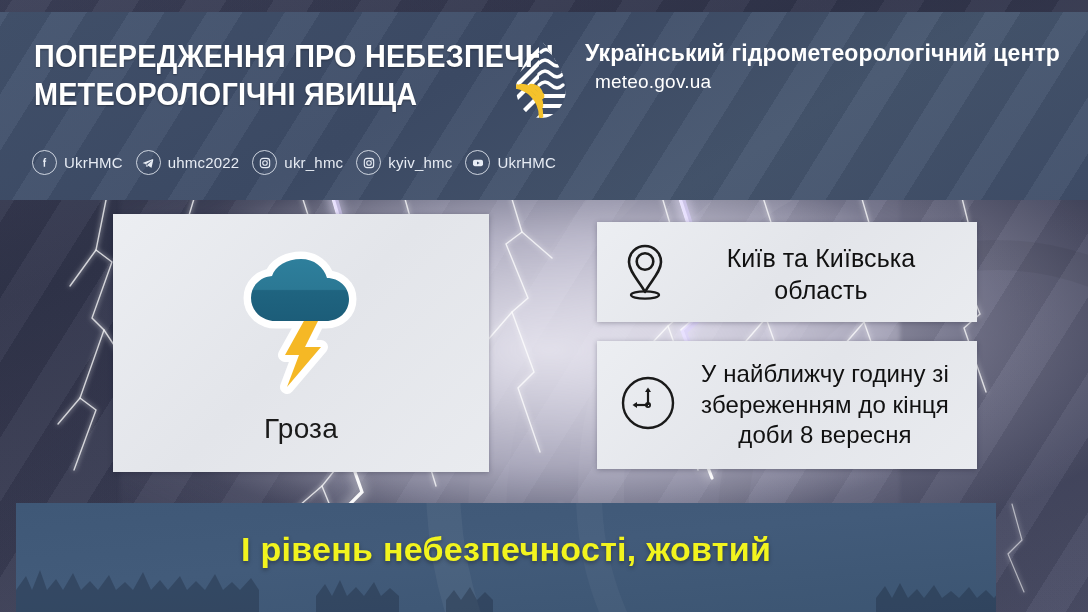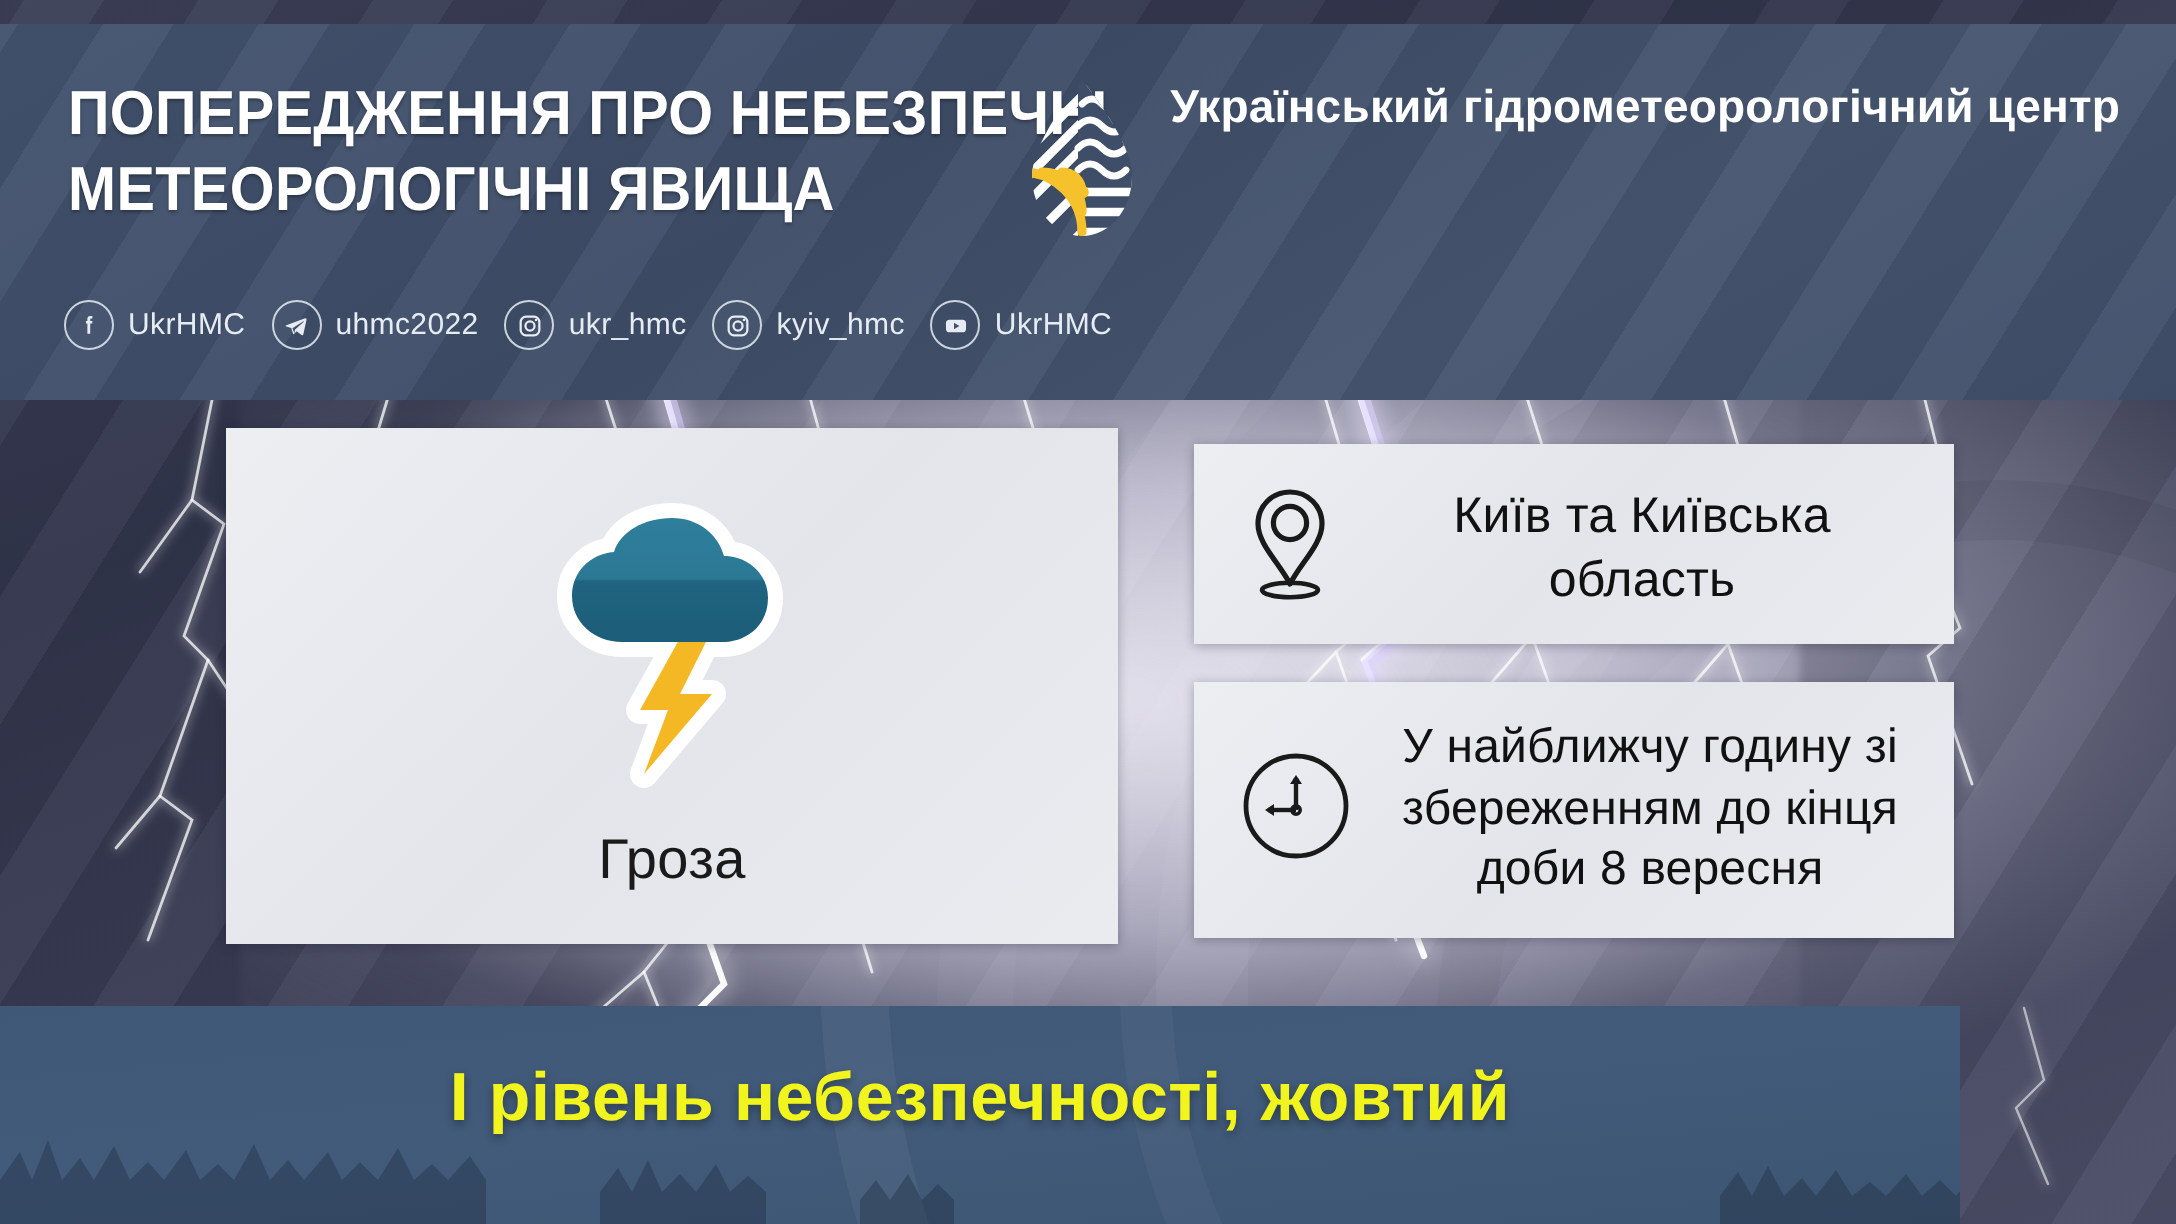--- a/index.html
+++ b/index.html
@@ -115,21 +115,21 @@
     letter-spacing:0.2px;
   }
 
   
   .card {
     position:absolute;
     background:linear-gradient(135deg,#eceef2 0%, #e3e5ea 50%, #e9ebef 100%);
     box-shadow:0 1px 5px rgba(20,20,40,0.30);
   }
   .card-storm {
-    left:113px; top:214px; width:446px; height:258px;
+    left:113px; top:214px; width:376px; height:258px;
     display:flex; flex-direction:column; align-items:center; justify-content:center;
   }
   .storm-icon { margin-top:6px; }
   .storm-label {
     margin-top:14px;
     font-size:28px; color:#1a1a1a; letter-spacing:0.2px;
   }
 
   .card-region {
     left:597px; top:222px; width:380px; height:100px;
@@ -144,21 +144,21 @@
     text-align:center;
     font-size:25px;
     line-height:1.30;
     color:#111111;
     letter-spacing:0.1px;
   }
   .card-time .card-copy { font-size:24px; line-height:1.28; }
 
   
   .footer {
-    position:absolute; left:0; top:503px; width:980px; height:109px;
+    position:absolute; left:16px; top:503px; width:980px; height:109px;
     background:linear-gradient(175deg,#3f5877 0%, #425b7a 45%, #3c5572 100%);
     overflow:hidden;
   }
   .footer-arc {
     position:absolute; border-radius:50%;
     border:34px solid rgba(255,255,255,0.05);
     width:900px; height:900px; right:-330px; top:-470px;
   }
   .footer-arc2 {
     position:absolute; border-radius:50%;
@@ -334,20 +334,21 @@
               <path d="M30 58 a10 10 0 0 0 -10 -10"></path>
               <path d="M30 68 a20 20 0 0 0 -20 -20"></path>
               <path d="M30 78 a30 30 0 0 0 -30 -30"></path>
             </g>
             <circle cx="30" cy="58" r="3.4" fill="#f5c22b"></circle>
           </g>
         </svg>
       </span>
       <div class="logo-text">
         <div class="logo-name">Український гідрометеорологічний центр</div>
+        <div class="logo-site">meteo.gov.ua</div>
       </div>
     </div>
   </div>
 
   <div class="card card-storm">
     <span class="storm-icon">
       <svg width="132" height="148" viewBox="0 0 132 148">
         <defs>
           <linearGradient id="cloudgrad" x1="0" y1="0" x2="0" y2="1">
             <stop offset="0%" stop-color="#2e7f9c"></stop>

